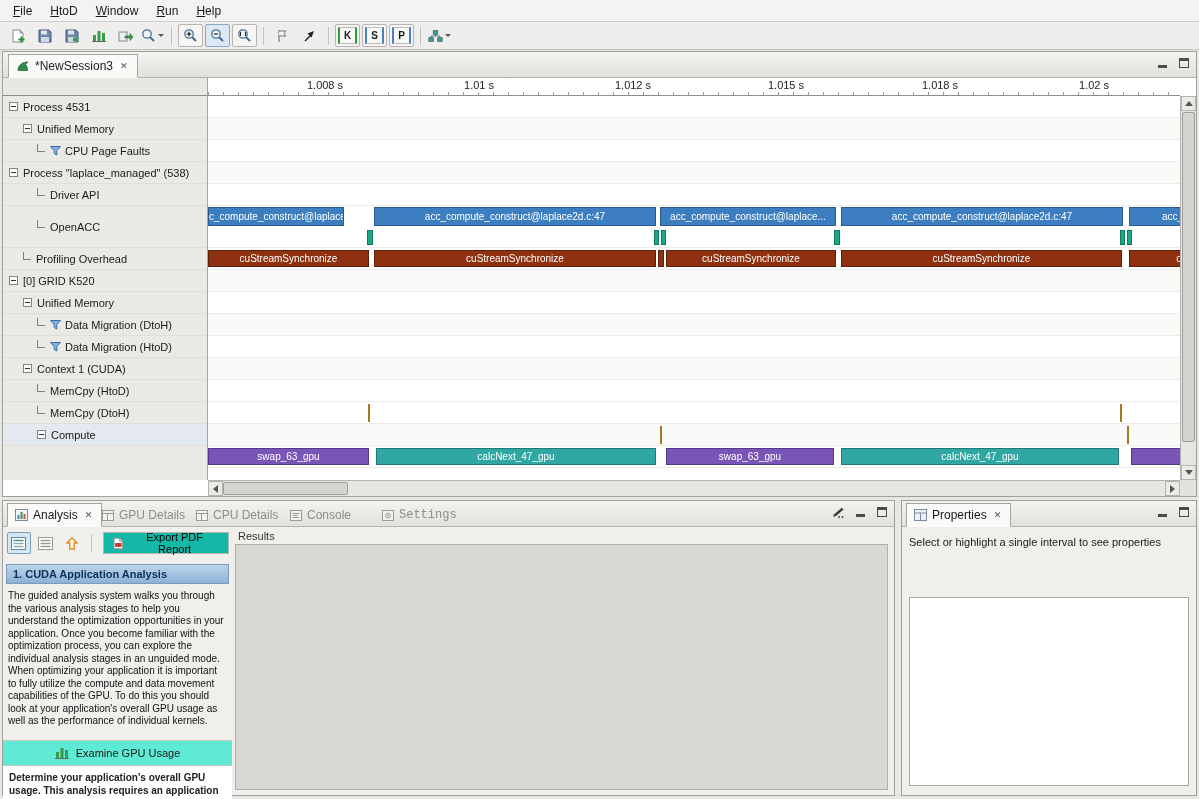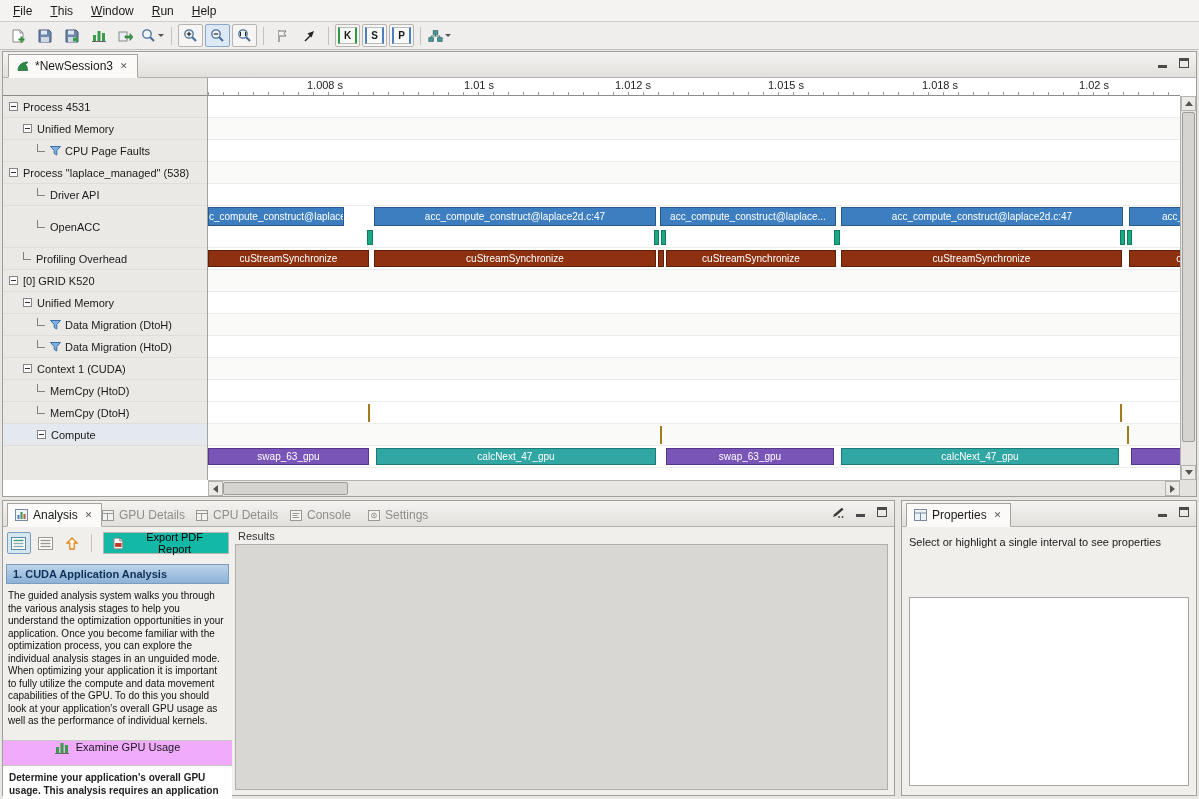--- a/index.html
+++ b/index.html
@@ -83,42 +83,42 @@
   
   .bottom-left { top:500px; left:2px; width:893px; height:296px; }
   .analysis-body { position:absolute; top:26px; left:0; right:0; bottom:0; display:flex; }
   .guided-col { width:229px; min-width:229px; display:flex; flex-direction:column; position:relative; }
   .mini-toolbar { display:flex; align-items:center; gap:3px; padding:5px 3px 4px 4px; }
   .mtb { width:24px; height:22px; display:flex; align-items:center; justify-content:center; border:1px solid transparent; border-radius:2px; }
   .mtb.sel { background:#d7e7f2; border:1px solid #7aa0c0; }
   .export-btn { display:flex; align-items:center; gap:5px; border:1px solid #b7b5b1; background:#14b8a6; height:22px; padding:0 8px; font-size:11px; margin-left:4px; }
   .stage-header { margin:6px 3px 0 3px; background:linear-gradient(#bdd4ea,#8cb2d6); border:1px solid #7d9cbc; color:#0f3158; font-weight:bold; font-size:11px; padding:3px 6px; }
   .stage-text { font-size:10px; color:#111; padding:6px 5px 4px 5px; line-height:1.25; }
-  .examine-btn { margin-top:8px; background:#f0abfc; border-top:1px solid #c9c7c3; border-bottom:1px solid #c9c7c3; height:26px; min-height:26px; display:flex; justify-content:center; gap:7px; font-size:11px; }
+  .examine-btn { margin-top:8px; background:#5eead4; border-top:1px solid #c9c7c3; border-bottom:1px solid #c9c7c3; height:26px; min-height:26px; display:flex; align-items:center; justify-content:center; gap:7px; font-size:11px; }
   .examine-note { background:#fff; font-size:10px; padding:5px 6px; line-height:1.3; flex:1; font-weight:bold; color:#222; }
   .results-wrap { flex:1; position:relative; padding:2px 6px 5px 3px; }
   .results-label { font-size:11px; color:#333; padding-left:3px; }
   .results-area { position:absolute; left:3px; right:6px; top:17px; bottom:5px; border:1px solid #b0aeaa; background:#d9d7d3; }
 
   
   .bottom-right { top:500px; left:901px; width:296px; height:296px; }
   .props-body { position:absolute; top:26px; left:0; right:0; bottom:0; }
   .props-hint { padding:9px 7px 0 7px; font-size:11px; }
   .props-empty { position:absolute; left:7px; right:7px; top:70px; bottom:9px; border:1px solid #a9a7a3; background:#fff; }
 
   svg { display:block; }
 </style>
 </head>
 <body>
 
 <div class="app">
 
   <div class="menubar">
     <div class="menu-item"><span class="menu-label">File</span></div>
-    <div class="menu-item"><span class="menu-label">This</span></div>
+    <div class="menu-item"><span class="menu-label">HtoD</span></div>
     <div class="menu-item"><span class="menu-label">Window</span></div>
     <div class="menu-item"><span class="menu-label">Run</span></div>
     <div class="menu-item"><span class="menu-label">Help</span></div>
   </div>
 
   <div class="toolbar">
     <span class="tbtn">
       <svg width="14" height="14" viewBox="0 0 14 14">
           <path d="M2 1 h7 l3 3 v9 h-10 z" fill="#fff" stroke="#888"></path>
           <path d="M9 1 v3 h3" fill="none" stroke="#888"></path>
@@ -429,21 +429,21 @@
       </div>
       <div class="tab inactive" style="left:280px;">
         <svg width="12" height="11" viewBox="0 0 12 11">
             <rect x="0.5" y="0.5" width="11" height="10" fill="#f2f2f0" stroke="#9a9890"></rect>
             <line x1="2.5" y1="3.5" x2="9.5" y2="3.5" stroke="#9a9890"></line>
             <line x1="2.5" y1="5.5" x2="7.5" y2="5.5" stroke="#9a9890"></line>
             <line x1="2.5" y1="7.5" x2="9" y2="7.5" stroke="#9a9890"></line>
           </svg>
         <span>Console</span>
       </div>
-      <div class="tab inactive" style="left:358px;">
+      <div class="tab inactive" style="left:372px;font-family:Liberation Mono, monospace;">
         <svg width="12" height="11" viewBox="0 0 12 11">
             <rect x="0.5" y="0.5" width="11" height="10" fill="#f2f2f0" stroke="#9a9890"></rect>
             <circle cx="6" cy="5.5" r="2.4" fill="none" stroke="#9a9890"></circle>
             <circle cx="6" cy="5.5" r="0.9" fill="#9a9890"></circle>
           </svg>
         <span>Settings</span>
       </div>
       <div class="panel-controls">
         <span class="winbtn">
             <svg width="14" height="12" viewBox="0 0 14 12">

